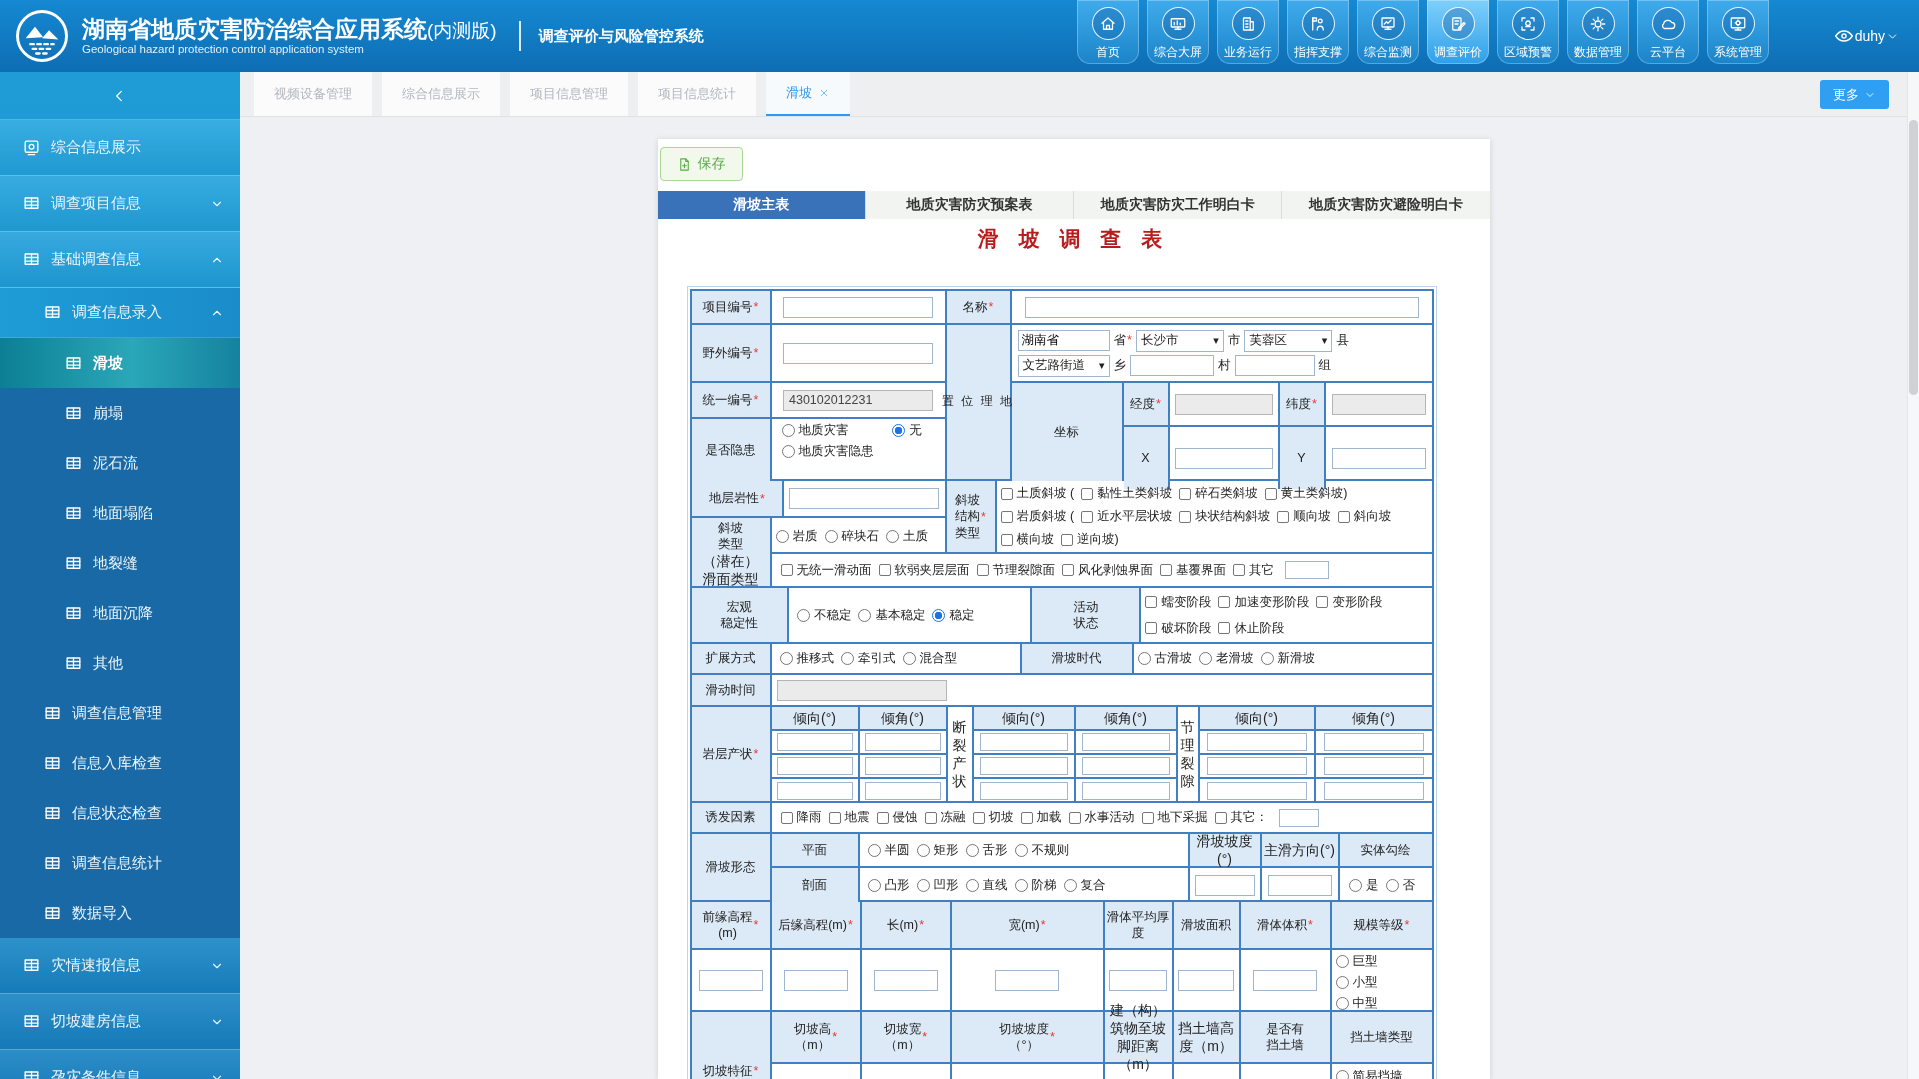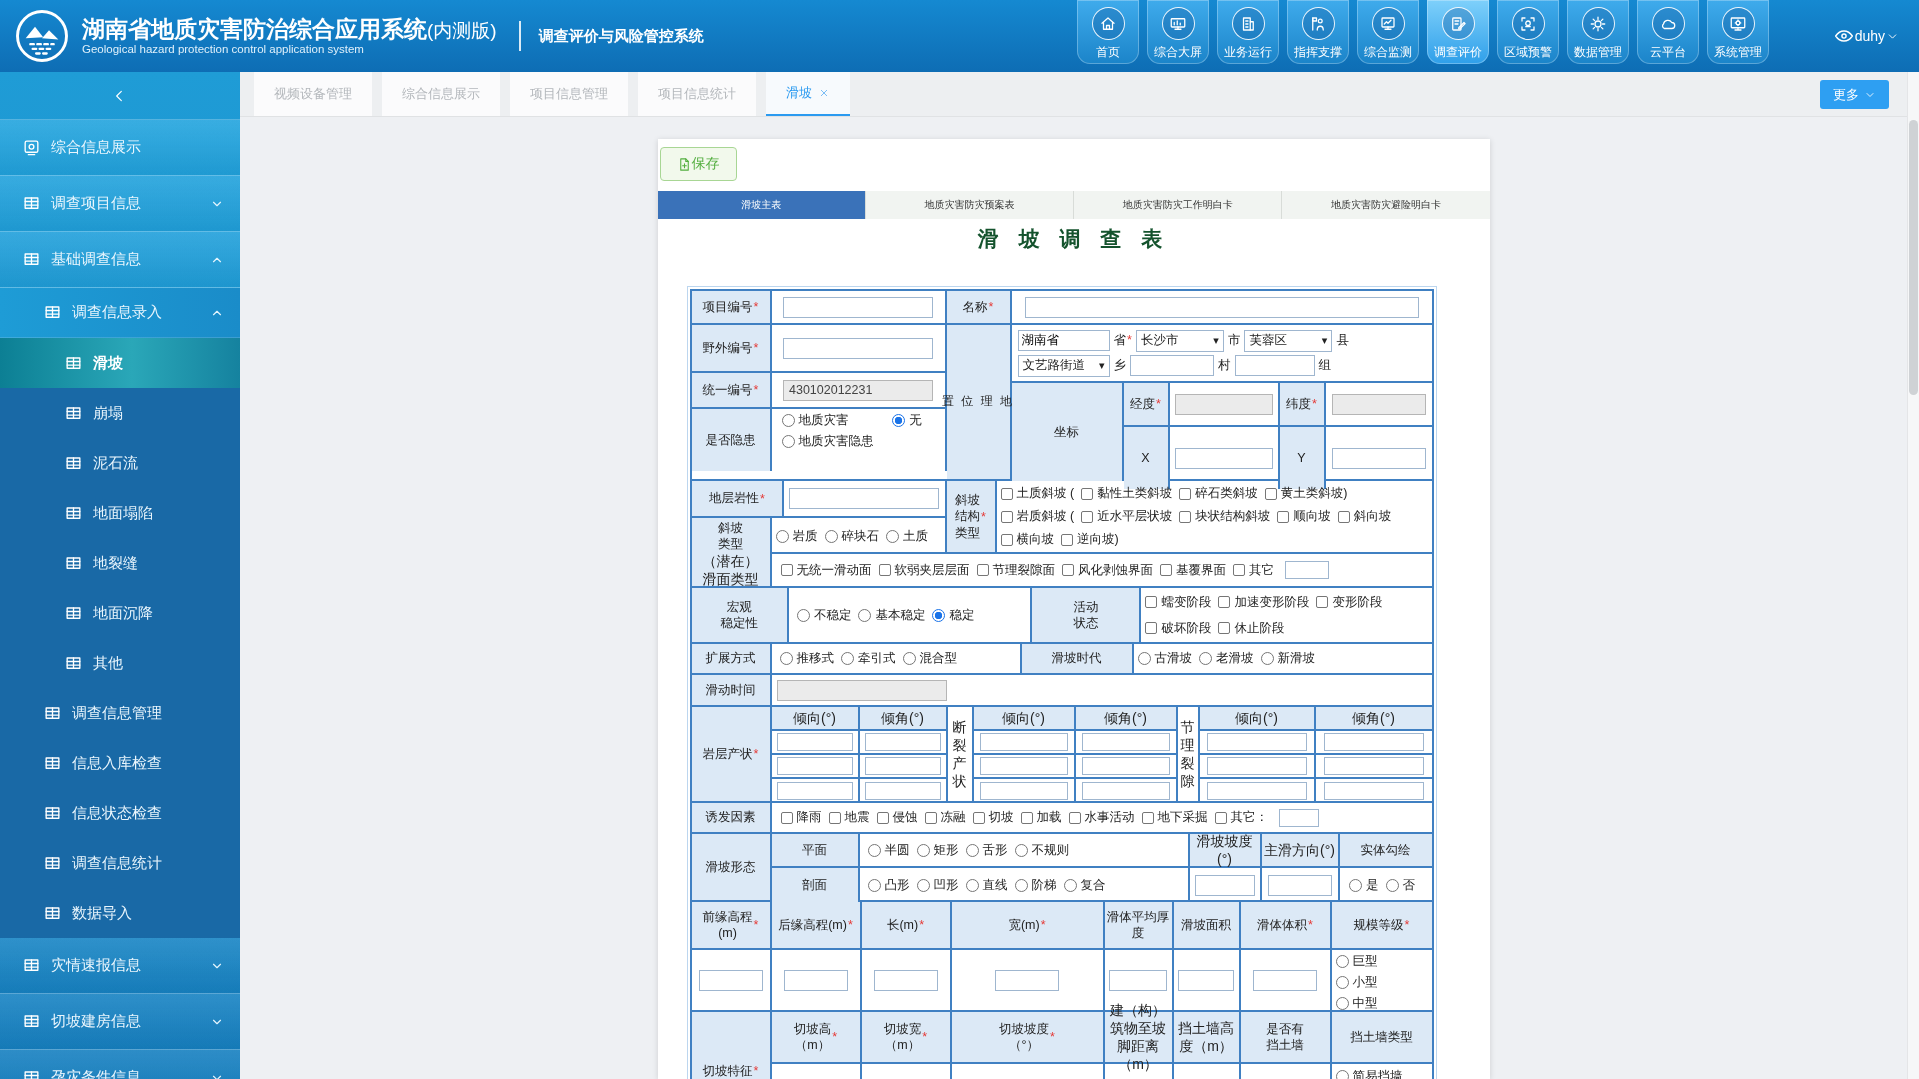--- a/index.html
+++ b/index.html
@@ -43,27 +43,27 @@
   .mtab { width:118px; display:flex; align-items:center; justify-content:center; gap:6px; background:#fbfbfc; color:#b3b7bb; font-size:13px; cursor:pointer; }
   .mtab.act { width:84px; color:#2b9af0; background:#f7fafd; border-bottom:2px solid #2b9af0; }
   .tclose { width:12px; height:12px; color:#7bbdf5; display:inline-flex; }
   .tclose svg { width:100%; height:100%; fill:none; stroke:currentColor; stroke-width:2; }
   .morebtn { position:absolute; right:18px; top:8px; height:29px; background:#2e9ff2; color:#fff; font-size:13px; border-radius:3px; display:flex; align-items:center; gap:5px; padding:0 13px; cursor:pointer; }
   .morebtn .ic { width:12px; height:12px; }
 
   
   .content { position:absolute; top:117px; left:240px; right:12px; bottom:0; overflow:hidden; }
   .panel { width:832px; height:940px; margin:22px auto 0; background:#fff; box-shadow:0 1px 6px rgba(0,0,0,.14); position:relative; overflow:hidden; }
-  .savebtn { position:absolute; left:2px; top:8px; display:flex; align-items:center; border:1px solid #a8d694; background:#f2f9ec; color:#53ae3f; font-size:14px; border-radius:4px; padding:7px 16px; cursor:pointer; }
+  .savebtn { position:absolute; left:2px; top:8px; display:flex; align-items:center; gap:6px; border:1px solid #a8d694; background:#f2f9ec; color:#53ae3f; font-size:14px; border-radius:4px; padding:7px 16px; cursor:pointer; }
   .savebtn .ic { width:15px; height:15px; color:#53ae3f; }
   .ftabs { position:absolute; top:52px; left:0; right:0; height:28px; display:flex; }
-  .ftab { flex:1; display:flex; align-items:center; justify-content:center; font-size:10px; font-weight:normal; color:#333; background:#f1f4f1; border-right:1px solid #d8dcd8; cursor:pointer; }
+  .ftab { flex:1; display:flex; align-items:center; justify-content:center; font-size:14px; font-weight:bold; color:#333; background:#f1f4f1; border-right:1px solid #d8dcd8; cursor:pointer; }
   .ftab:last-child { border-right:none; }
   .ftab.act { background:#3a72b9; color:#fff; }
-  .ftitle { position:absolute; top:86px; width:100%; text-align:center; font-size:21px; font-weight:bold; letter-spacing:7px; color:#14532d; }
+  .ftitle { position:absolute; top:86px; width:100%; text-align:center; font-size:21px; font-weight:bold; letter-spacing:7px; color:#b91c1c; }
 
   
   .ftable { position:absolute; top:150px; left:32px; width:744px; border:2px solid #4080c2; outline:1px solid #bcd6ef; outline-offset:2px; background:#fff; font-size:12.5px; color:#222; }
   .r { display:flex; border-bottom:2px solid #4080c2; }
   .r.nbb { border-bottom:none; }
   .c { border-right:2px solid #4080c2; display:flex; align-items:center; justify-content:center; position:relative; }
   .c.nbr { border-right:none; }
   .lb { background:#dce9f6; text-align:center; padding:2px; }
   .lbw { background:#fff; text-align:center; padding:1px; }
   .lt { white-space:pre-line; line-height:1.3; }
@@ -534,21 +534,21 @@
             <span class="lt">名称</span>
             <i class="rq">*</i>
           </div>
         <div class="c nbr" style="width:420px">
             <input class="ti" style="width: 394px;">
           </div>
       </div>
 
       <div class="r" style="height:156px">
         <div class="stack" style="width:255px">
-          <div class="sr" style="height:48px">
+          <div class="sr" style="height:58px">
             <div class="c lb" style="width:80px">
                 <span class="lt">野外编号</span>
                 <i class="rq">*</i>
               </div>
             <div class="c" style="width:175px">
                 <input class="ti" style="width: 150px;">
               </div>
           </div>
           <div class="sr" style="height:36px">
             <div class="c lb" style="width:80px">

